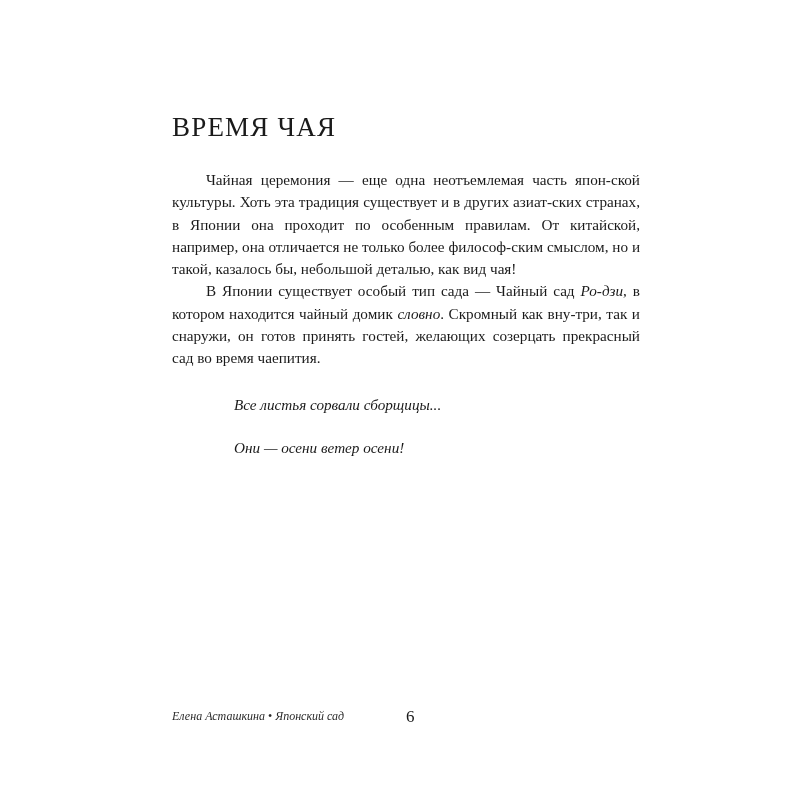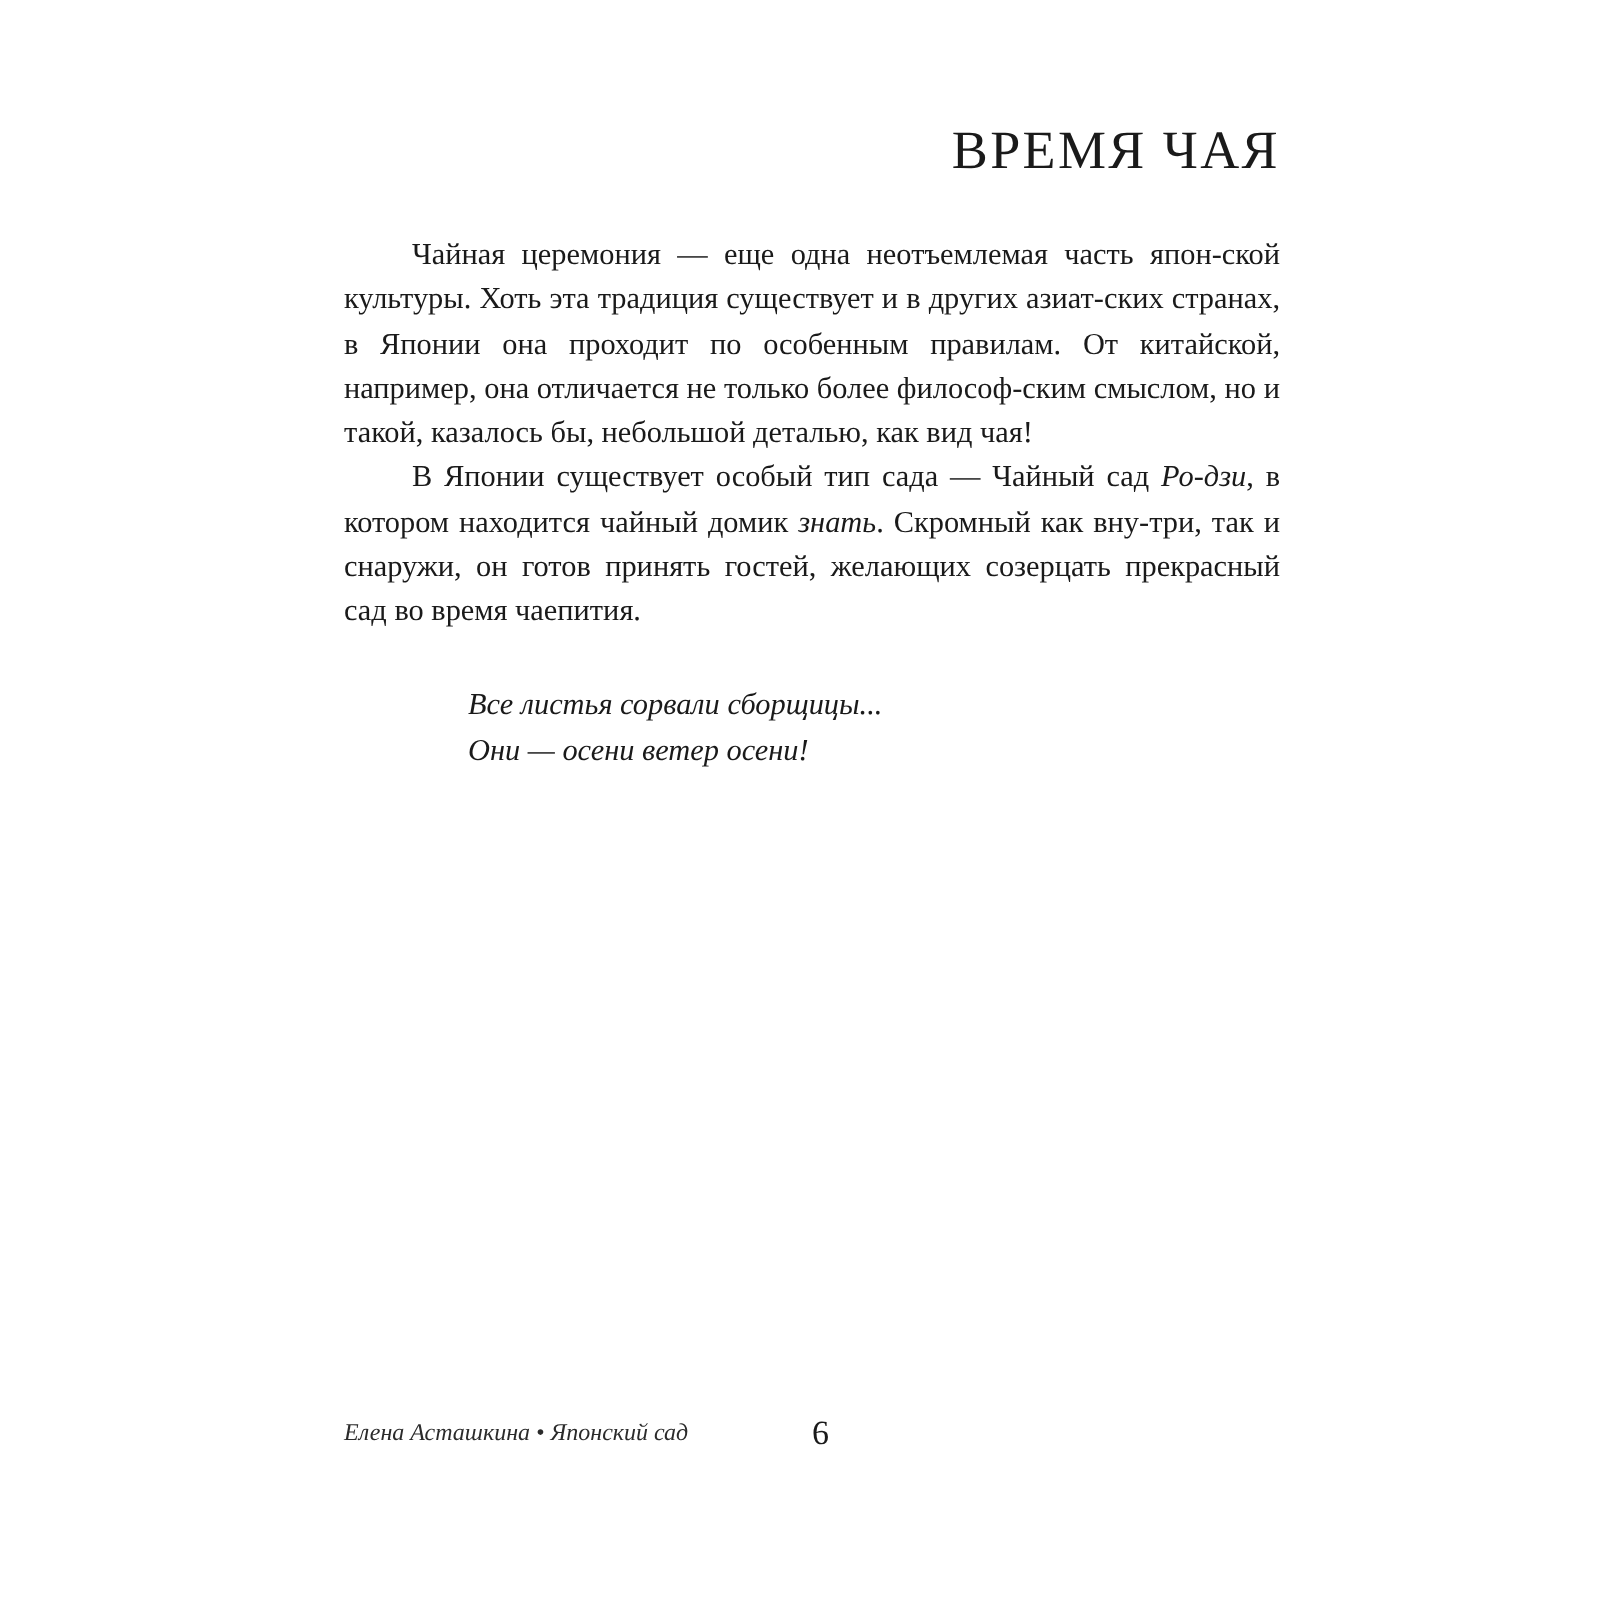--- a/index.html
+++ b/index.html
@@ -20,24 +20,24 @@
     height: 800px;
     background: #ffffff;
   }
   .content {
     position: absolute;
     left: 172px;
     top: 0;
     width: 468px;
   }
   .chapter-title {
-    text-align: right;
+    text-align: left;
     font-size: 27px;
     letter-spacing: 1.2px;
-    margin-top: 60px;
+    margin-top: 112px;
     font-weight: normal;
     font-family: "Liberation Serif", serif;
   }
   .body-text {
     margin-top: 26px;
     font-size: 15.2px;
     line-height: 1.465;
     text-align: justify;
     text-justify: inter-word;
     hyphens: manual;
@@ -48,20 +48,21 @@
   }
   .poem {
     margin-top: 24px;
     margin-left: 62px;
     font-style: italic;
     font-size: 15.2px;
     line-height: 1.52;
   }
   .poem div {
     white-space: nowrap;
+    margin-top: 20px;
   }
   .poem-author {
     margin-top: 19px;
     text-align: right;
     font-style: normal;
     font-size: 15.2px;
     padding-right: 10px;
   }
   .footer {
     position: absolute;
@@ -94,21 +95,21 @@
 <body>
 
 <div class="page">
 
   <div class="content">
 
     <h1 class="chapter-title">ВРЕМЯ ЧАЯ</h1>
 
     <div class="body-text">
       <p>Чайная церемония — еще одна неотъемлемая часть япон-<wbr>ской культуры. Хоть эта традиция существует и в других азиат-<wbr>ских странах, в Японии она проходит по особенным правилам. От китайской, например, она отличается не только более философ-<wbr>ским смыслом, но и такой, казалось бы, небольшой деталью, как вид чая!</p>
-      <p>В Японии существует особый тип сада — Чайный сад <i>Ро-дзи</i>, в котором находится чайный домик <i>знать</i>. Скромный как вну-<wbr>три, так и снаружи, он готов принять гостей, желающих созерцать прекрасный сад во время чаепития.</p>
+      <p>В Японии существует особый тип сада — Чайный сад <i>Ро-дзи</i>, в котором находится чайный домик <i>словно</i>. Скромный как вну-<wbr>три, так и снаружи, он готов принять гостей, желающих созерцать прекрасный сад во время чаепития.</p>
     </div>
 
     <div class="poem">
       <div>Все листья сорвали сборщицы...</div>
       <div>Они — осени ветер осени!</div>
     </div>
 
   </div>
 
   <div class="footer">

